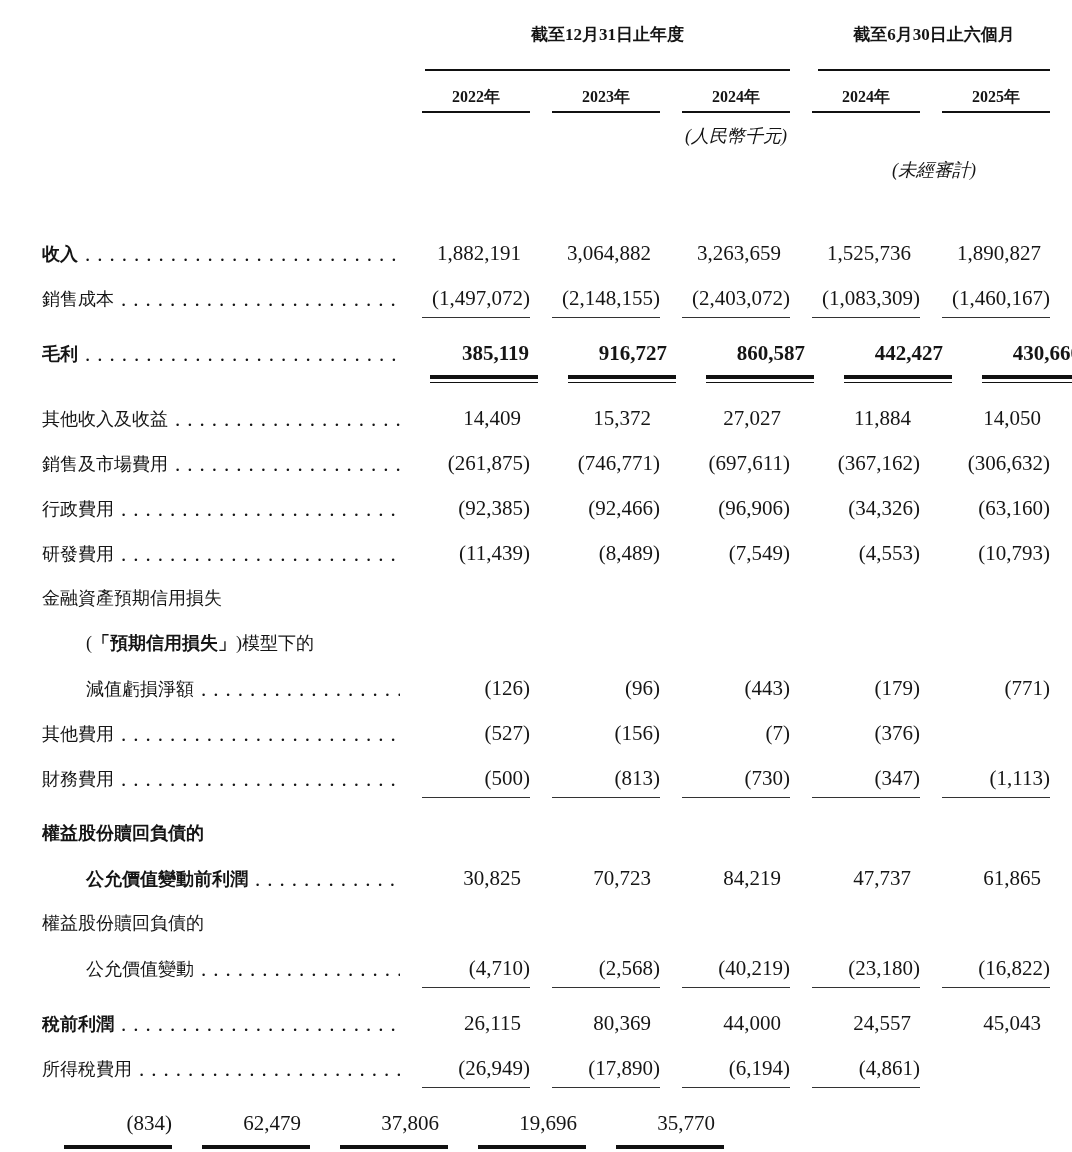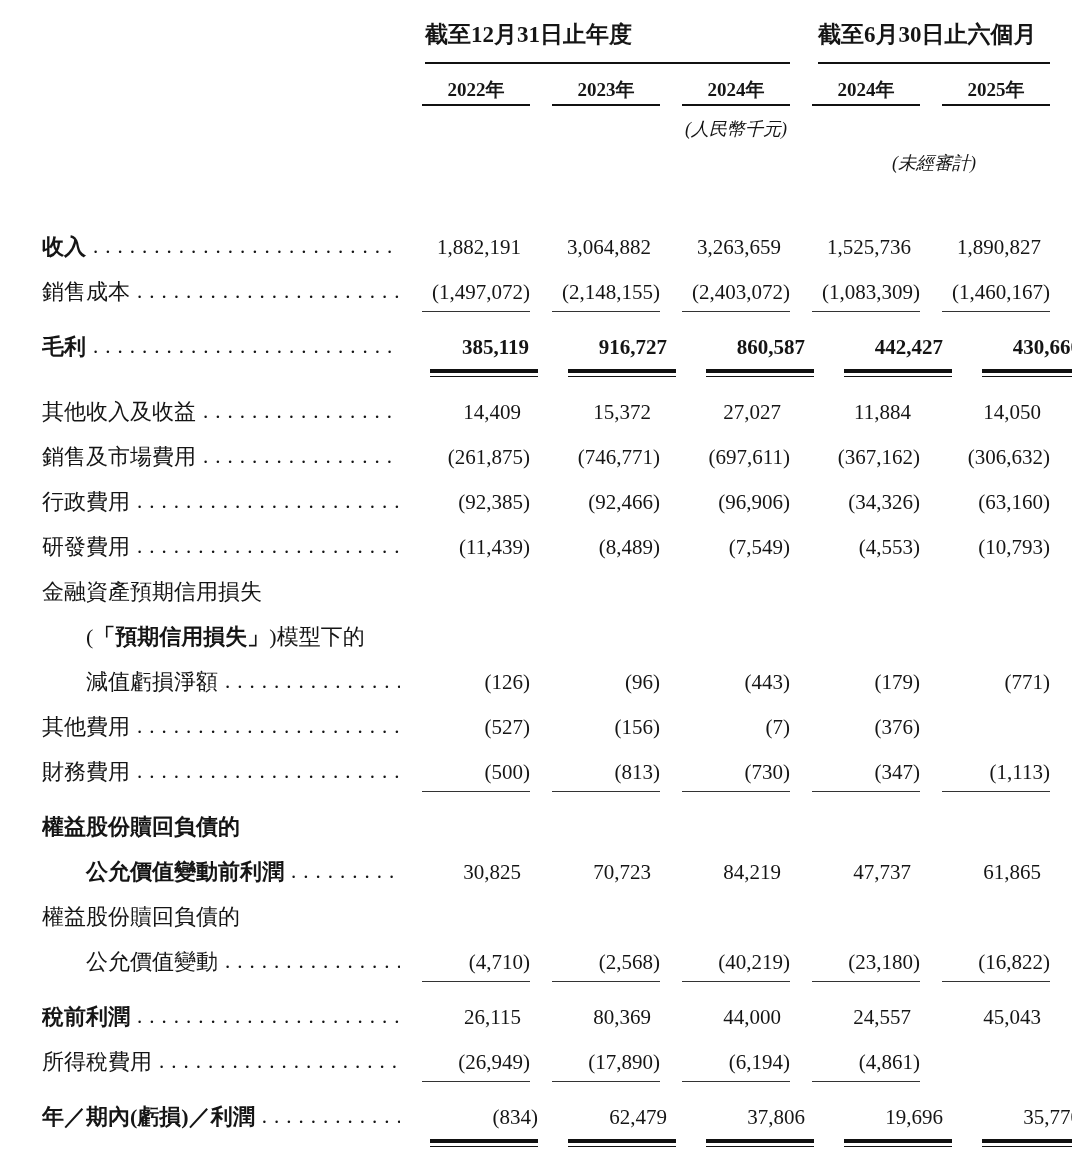--- a/index.html
+++ b/index.html
@@ -5,38 +5,38 @@
   html,body { margin:0; padding:0; background:#fff; }
   body {
     width:1072px; height:1152px; overflow:hidden;
     font-family:"Liberation Serif","DejaVu Serif",serif;
     color:#151515;
   }
   .page { padding:20px 0 0 42px; width:1008px; }
   
   .hrow { display:flex; }
   .spacer { width:358px; flex:0 0 358px; }
-  .hgroup { position:relative; font-weight:bold; font-size:23px; line-height:30px; padding-bottom:14px; text-align:left; box-sizing:border-box; }
+  .hgroup { position:relative; font-weight:bold; font-size:17px; line-height:30px; padding-bottom:21px; text-align:center; box-sizing:border-box; }
   .hgroup::after { content:""; position:absolute; right:0; bottom:0; border-top:2.2px solid #111; }
   .g1 { width:390px; flex:0 0 390px; padding-left:25px; }
   .g1::after { left:25px; }
   .g2 { width:260px; flex:0 0 260px; padding-left:28px; }
   .g2::after { left:28px; }
   .hyears { margin-top:10px; }
   .ycell { position:relative; width:130px; flex:0 0 130px; box-sizing:border-box; padding-left:22px;
-           text-align:center; font-weight:bold; font-size:19px; line-height:32px; }
+           text-align:center; font-weight:bold; font-size:16px; line-height:32px; }
   .ycell::after { content:""; position:absolute; left:22px; right:0; bottom:0; border-top:2.2px solid #111; }
   .note { font-style:italic; font-size:18px; line-height:26px; text-align:center; }
   .note-currency { margin:10px 0 0 640px; width:108px; }
   .note-unaudited { margin:8px 0 0 776px; width:232px; }
   
   #rows { margin-top:48px; }
   .row { display:flex; align-items:baseline; height:45px; }
   .label-cell { width:358px; flex:0 0 358px; display:flex; align-items:flex-end; overflow:hidden;
-                font-size:22px; line-height:45px; white-space:nowrap; }
+                font-size:18px; line-height:45px; white-space:nowrap; }
   .label-cell.indent { padding-left:44px; box-sizing:border-box; }
   .lbl.b, span.b { font-weight:bold; }
   .leaders { flex:1; overflow:hidden; white-space:nowrap; margin-left:7px; font-size:21px; }
   .leaders::after { content:"...................................................."; letter-spacing:7px; }
   .num-cell { position:relative; width:130px; flex:0 0 130px; box-sizing:border-box;
               text-align:right; font-size:21px; line-height:45px; white-space:nowrap; }
   .num-cell.pos { padding-right:9px;font-family:Liberation Serif, serif; }
   .vb .num-cell { font-weight:bold; }
   .u-single { margin-bottom:10px; }
   .u-single .num-cell.has-rule::after { content:""; position:absolute; left:22px; right:0; bottom:3px; border-top:1.8px solid #333; }
@@ -260,24 +260,20 @@
         <div class="label-cell">
           <span class="lbl">所得稅費用</span>
           <span class="leaders"></span>
         </div>
         <div class="num-cell has-rule">(26,949)</div>
         <div class="num-cell has-rule">(17,890)</div>
         <div class="num-cell has-rule">(6,194)</div>
         <div class="num-cell has-rule">(4,861)</div>
       </div>
       <div class="row u-double">
-        <div class="label-cell">
-          <span class="lbl b">年／期內(虧損)／利潤</span>
-          <span class="leaders"></span>
-        </div>
         <div class="num-cell has-rule">(834)</div>
         <div class="num-cell has-rule pos">62,479</div>
         <div class="num-cell has-rule pos">37,806</div>
         <div class="num-cell has-rule pos">19,696</div>
         <div class="num-cell has-rule pos">35,770</div>
       </div>
     </div>
 </div>
 
 </body></html>

